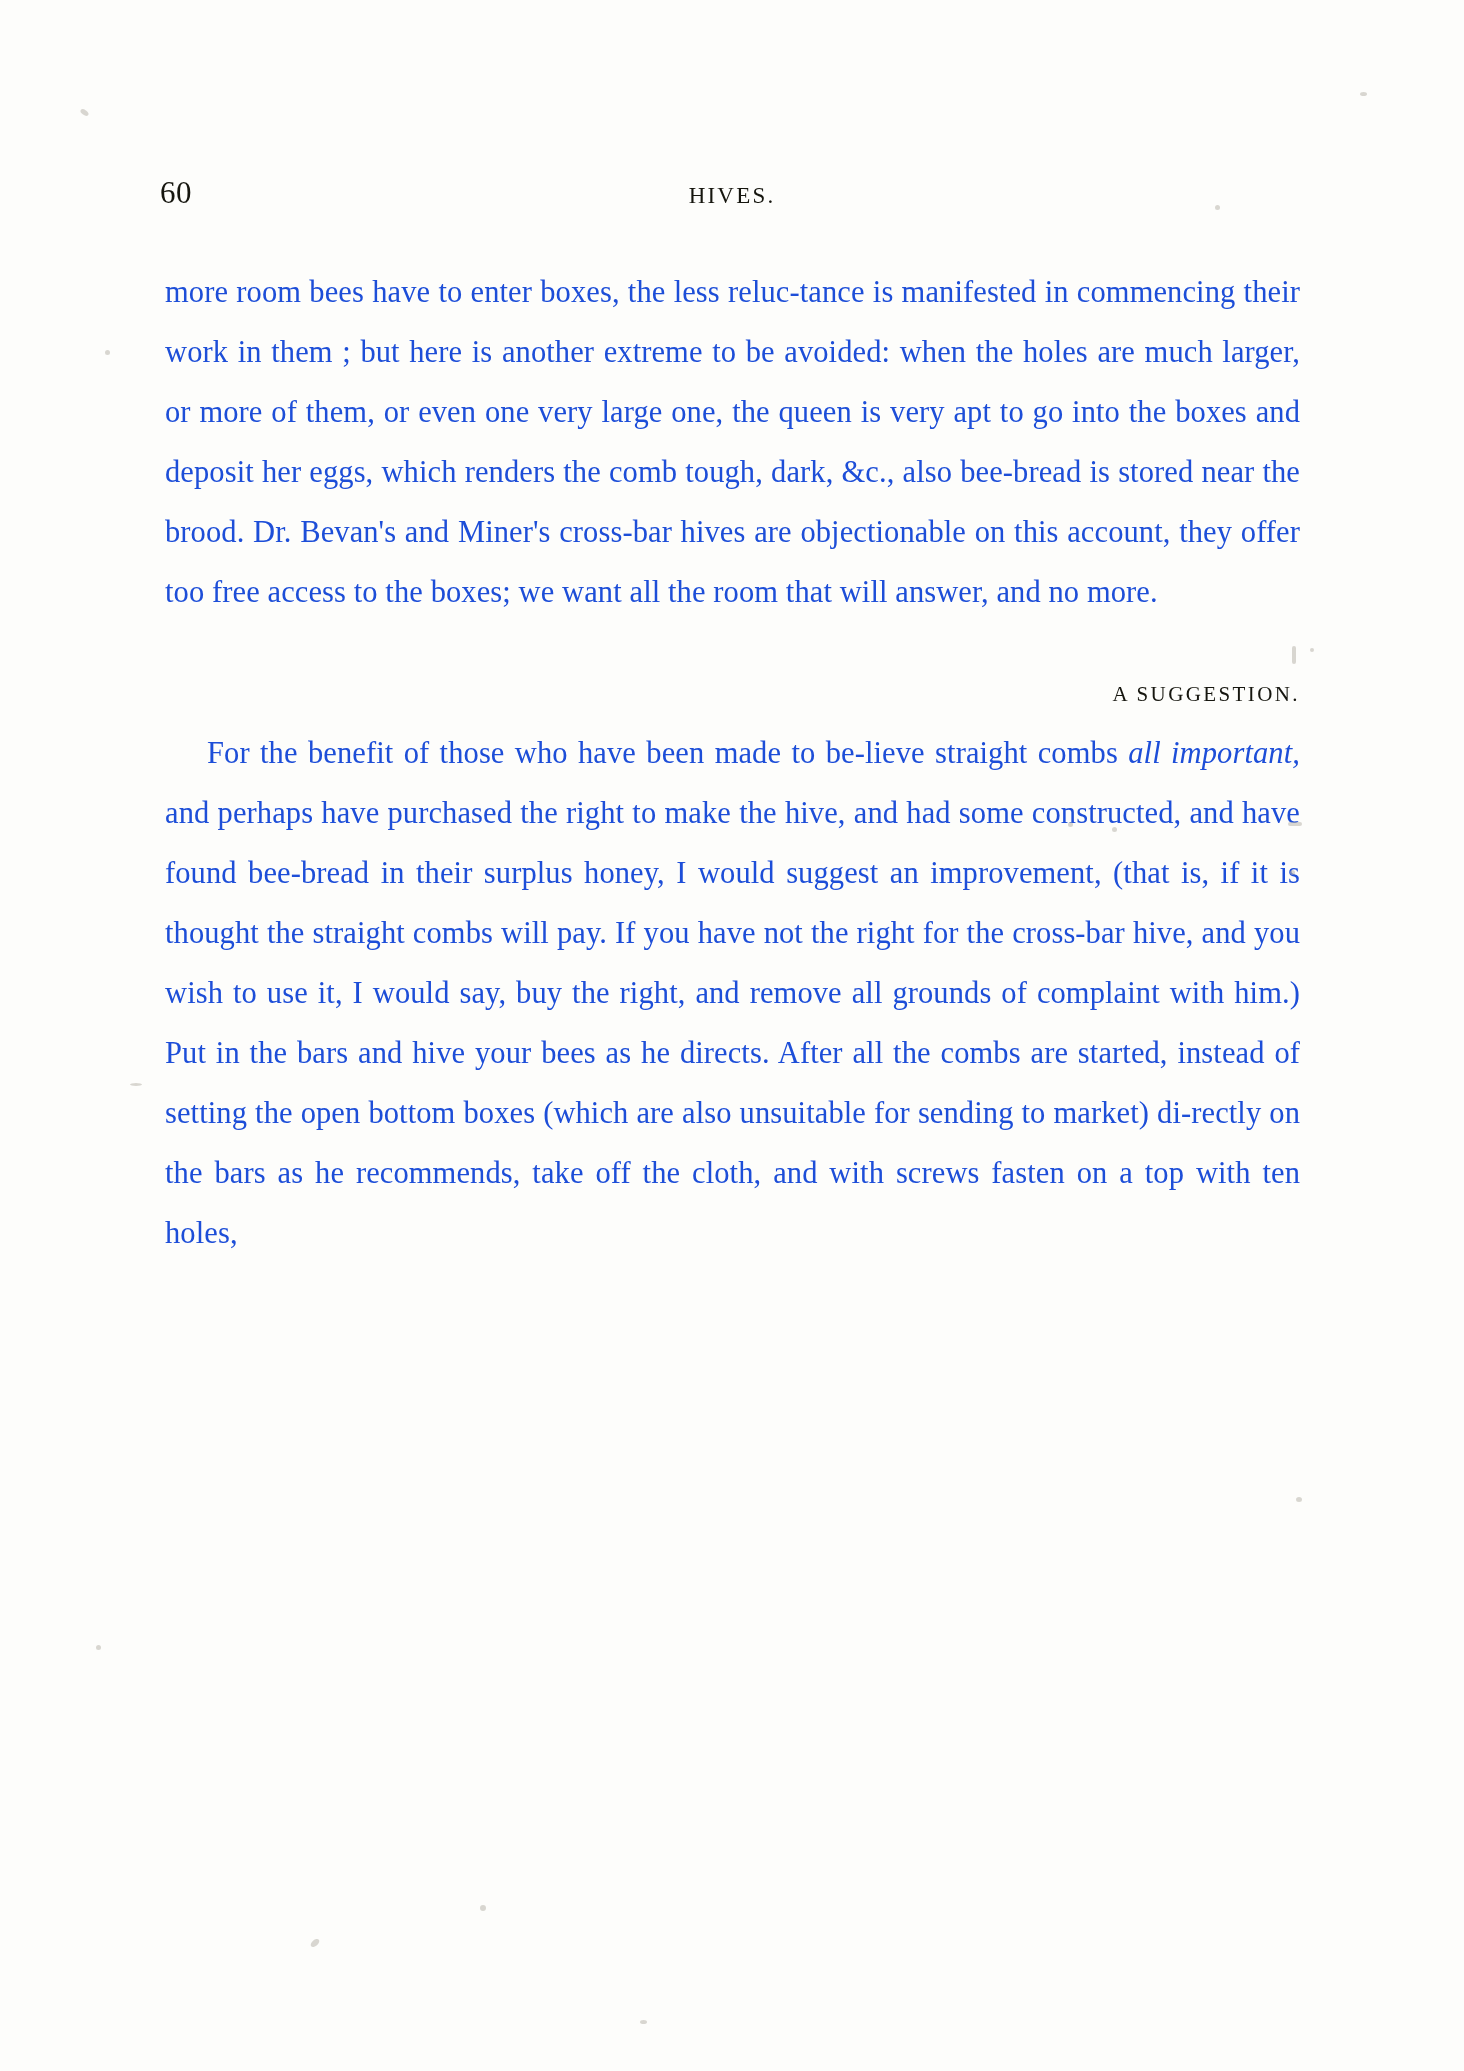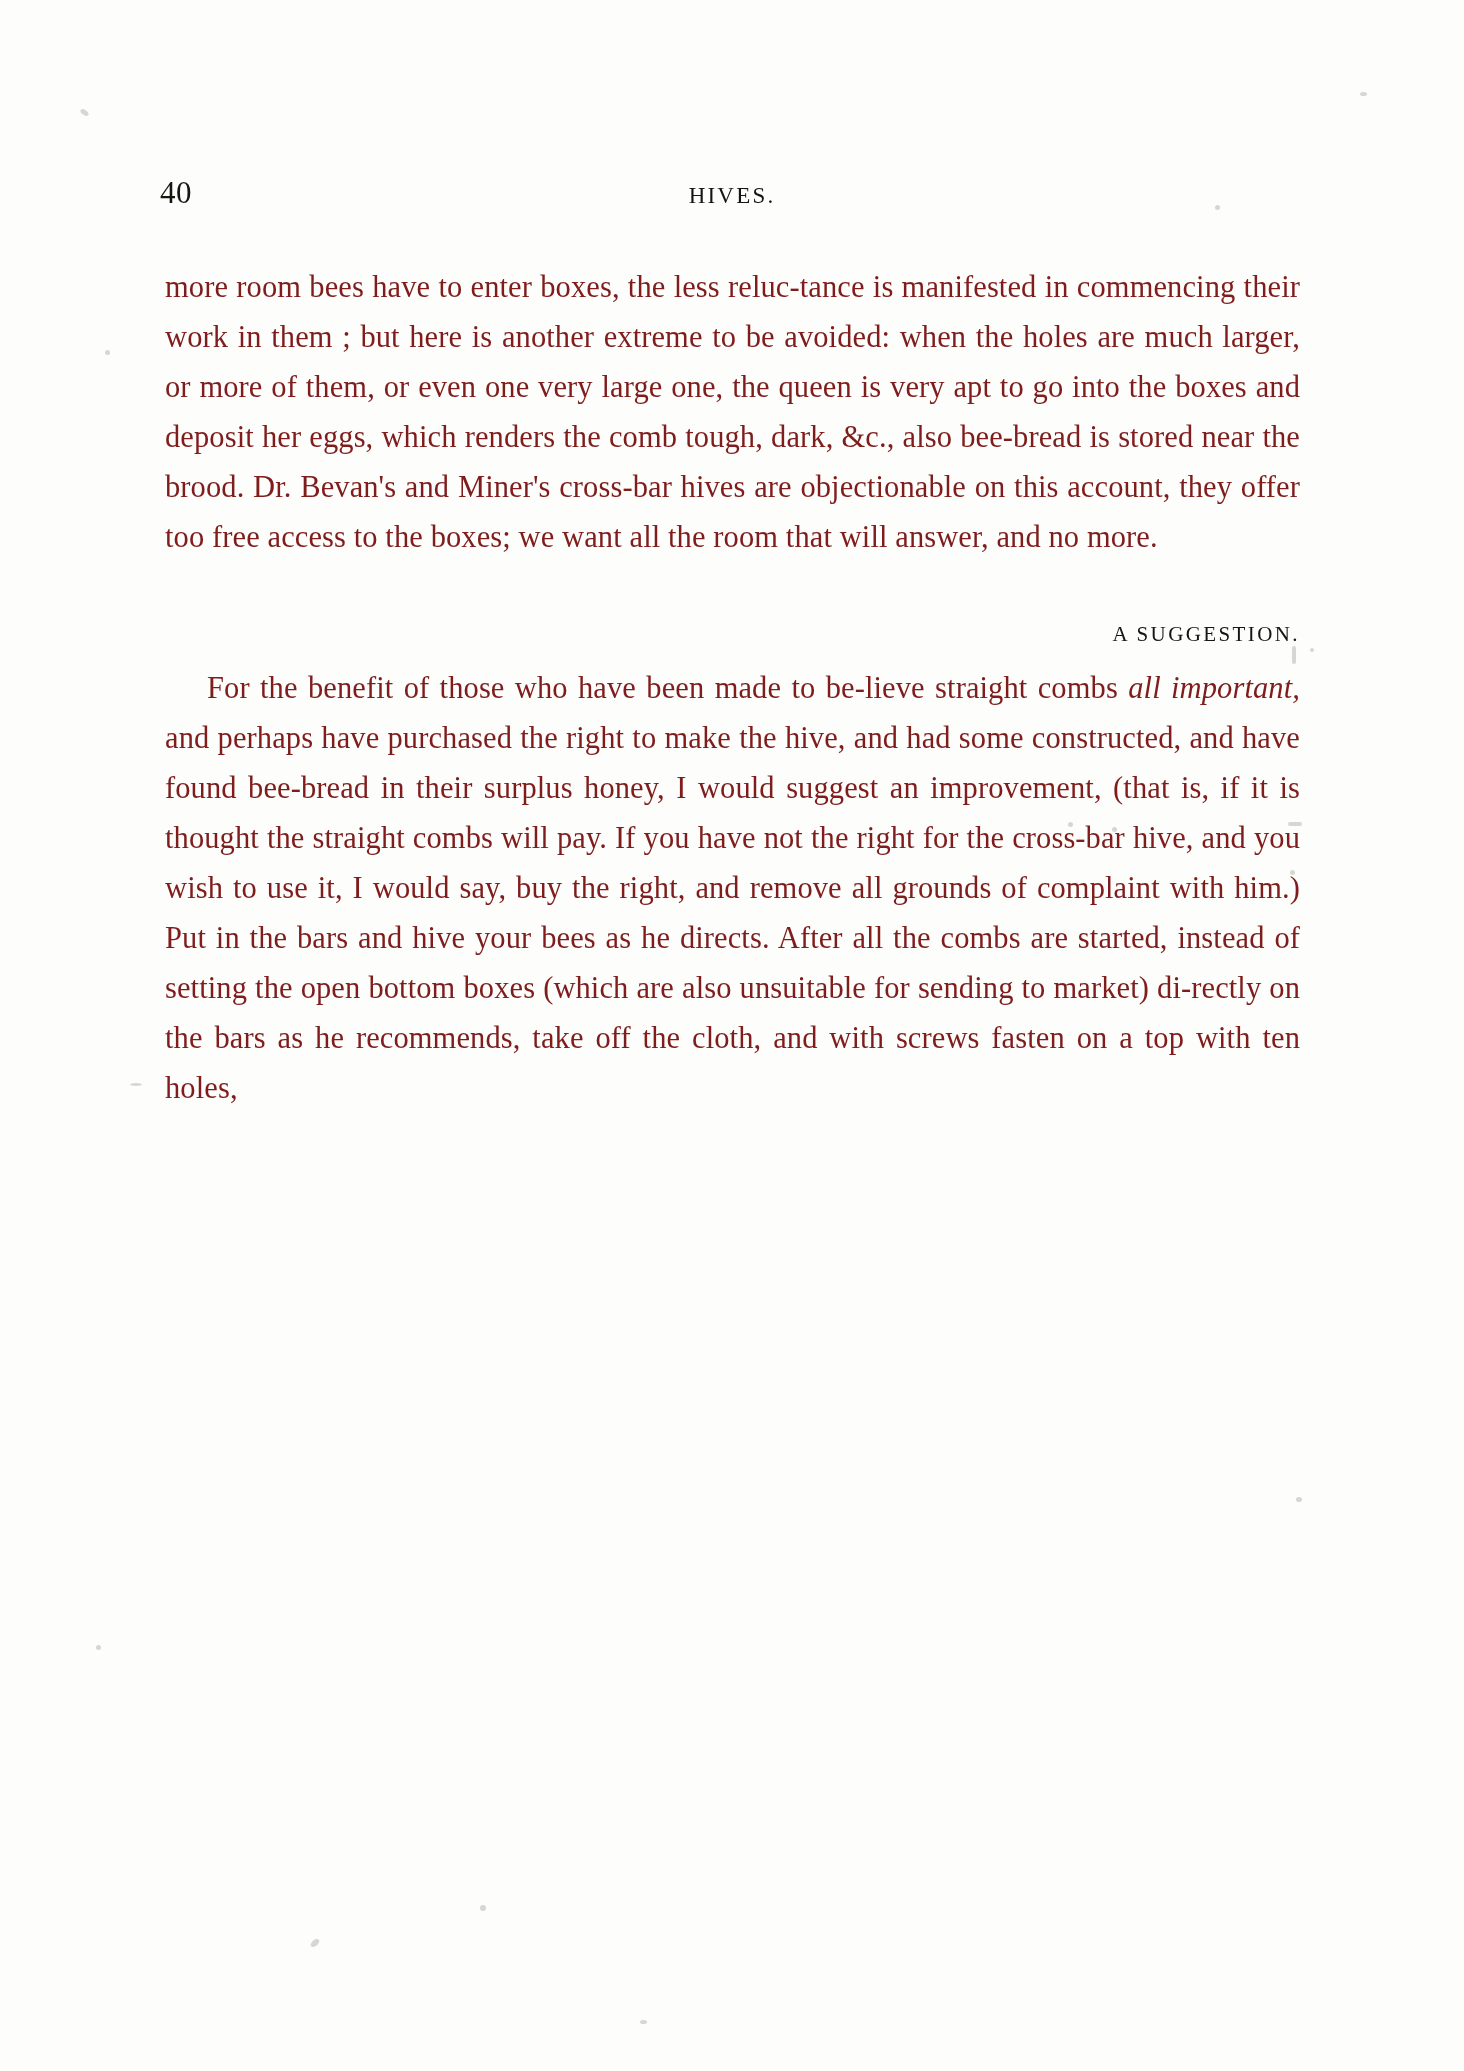--- a/index.html
+++ b/index.html
@@ -54,24 +54,24 @@
   }
   .body-col {
     position: absolute;
     left: 165px;
     top: 262px;
     width: 1135px;
   }
   p.para {
     margin: 0 0 0 0;
     font-size: 30.5px;
-    line-height: 50px;
+    line-height: 60px;
     text-align: justify;
     text-justify: inter-word;
-    color: #7f1d1d;
+    color: #1d4ed8;
     letter-spacing: .1px;
   }
   p.para.hang {
     text-indent: 42px;
   }
   p.para.block {
     text-indent: 0;
   }
   .section-title {
     margin: 60px 0 16px 0;
@@ -81,21 +81,21 @@
     color: #16160f;
   }
   i.ital { }
 </style>
 </head>
 <body>
 
 <div class="page">
 
   <div class="header">
-    <div class="folio">40</div>
+    <div class="folio">60</div>
     <div class="running-head">HIVES.</div>
   </div>
 
   <div class="body-col">
 
     <p class="para block">more room bees have to enter boxes, the less reluc-tance is manifested in commencing their work in them ; but here is another extreme to be avoided: when the holes are much larger, or more of them, or even one very large one, the queen is very apt to go into the boxes and deposit her eggs, which renders the comb tough, dark, &amp;c., also bee-bread is stored near the brood.   Dr. Bevan's and Miner's cross-bar hives are objectionable on this account, they offer too free access to the boxes; we want all the room that will answer, and no more.</p>
 
     <div class="section-title">A SUGGESTION.</div>
 
 

